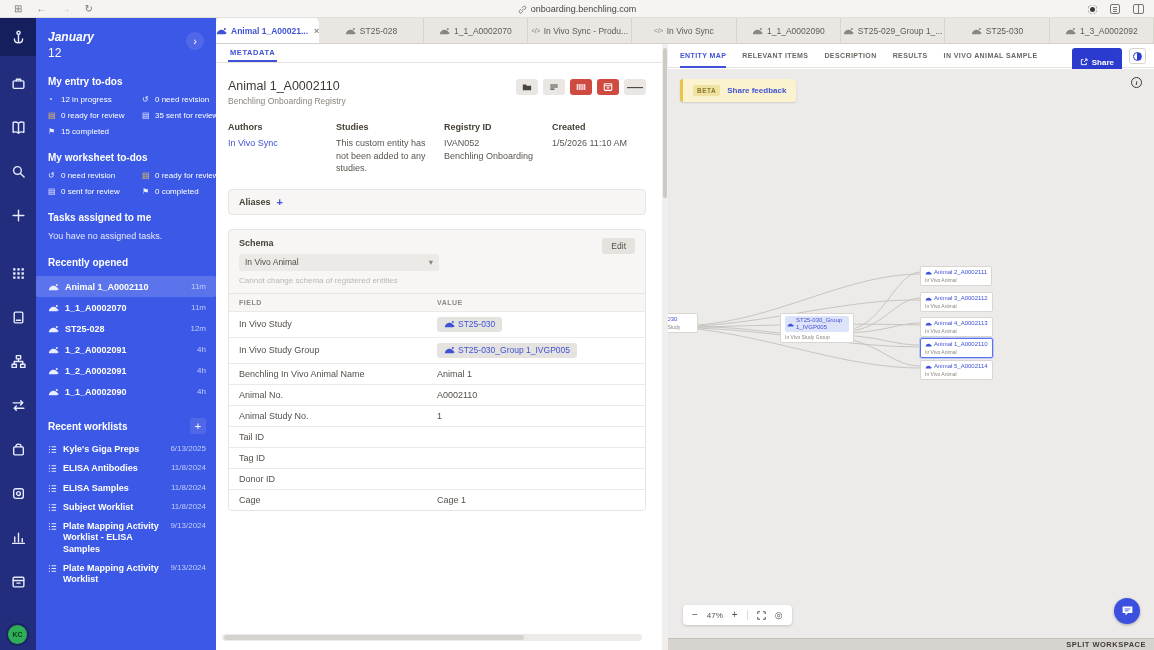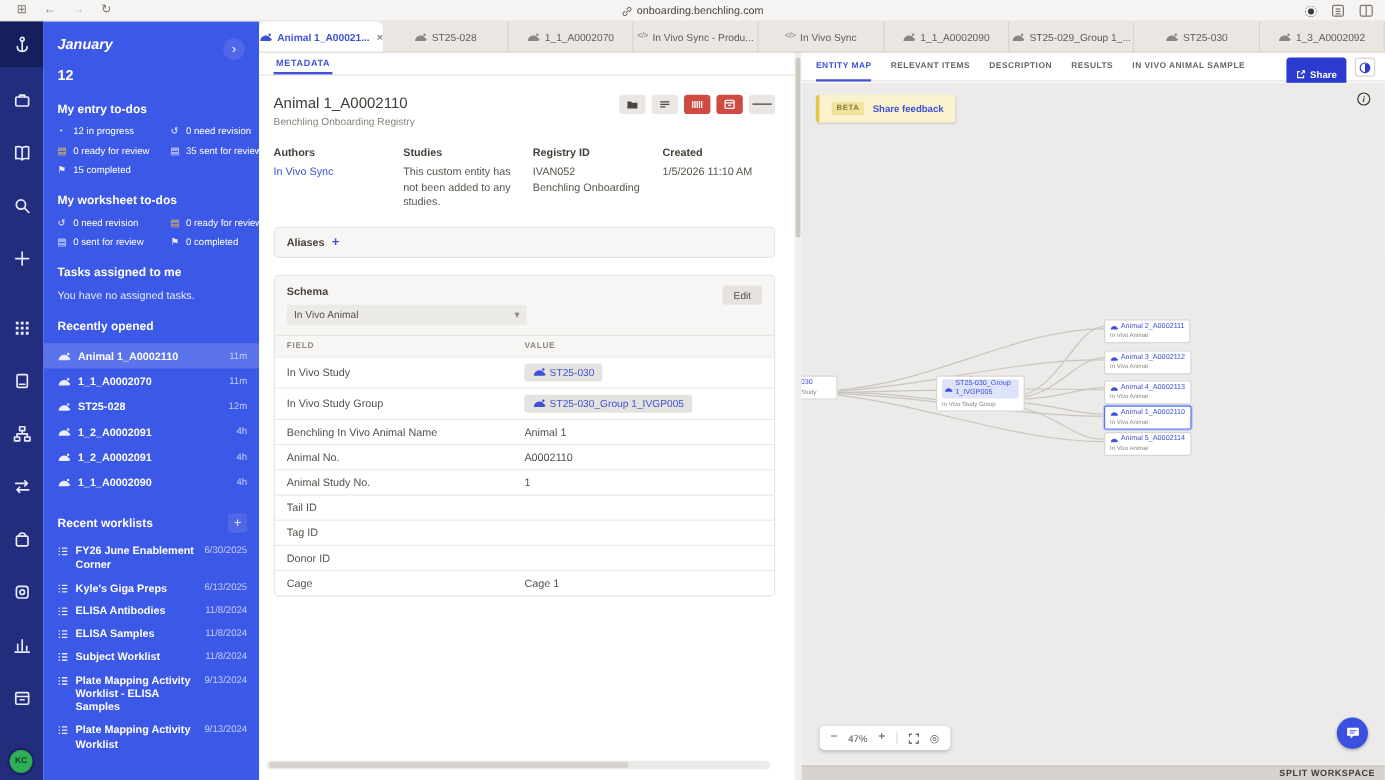--- a/index.html
+++ b/index.html
@@ -30,21 +30,21 @@
   .ri.sel { background:#161f5e; height:38px; }
   .ri.gap { margin-top:10px; }
   #avatar { left:6px; top:623px; width:23px; height:23px; border-radius:50%; background:#2fae57;
     color:#0c3c1d; font-size:7px; font-weight:bold; display:flex; align-items:center; justify-content:center;
     border:2px solid #1b2466; cursor:pointer; z-index:30; }
 
   
   #sidebar { left:36px; top:18px; width:180px; height:632px; background:#3c58e6; color:#fff;
     overflow:hidden; padding:12px 10px 0 12px; }
   .sb-month { font-size:12px; font-weight:bold;font-style:italic; }
-  .sb-day { font-size:12px; font-weight:bold; margin-top:12px; }
+  .sb-day { font-size:12px; font-weight:normal; margin-top:2px; }
   #sb-next { position:absolute; right:12px; top:14px; width:18px; height:18px; border-radius:50%;
     background:#5068e8; display:flex; align-items:center; justify-content:center; font-size:11px;
     color:#fff; cursor:pointer; }
   .sb-title { font-size:10px; font-weight:bold; margin:16px 0 8px; }
   .stats-grid { display:grid; grid-template-columns:94px 1fr; row-gap:7px; }
   .stat { display:flex; align-items:center; gap:4px; font-size:8px; color:#fff; white-space:nowrap; }
   .sicon { width:9px; font-size:8px; line-height:1; color:#e9edfd; }
   .sicon[data-icon="clock"]::before{content:"◔";}
   .sicon[data-icon="undo"]::before{content:"↺";}
   .sicon[data-icon="doc"]::before{content:"▤";}
@@ -410,27 +410,20 @@
       </div>
 
   </div>
 
   <div class="wl-head">
     <span class="sb-title" style="margin:0">Recent worklists</span>
     <span class="wl-plus">+</span>
   </div>
   <div>
 
-      <div class="wl-item">
-        <svg viewBox="0 0 10 10" fill="none">
-          <path d="M1 2h1.2M4 2h5M1 5h1.2M4 5h5M1 8h1.2M4 8h5"></path>
-        </svg>
-        <span class="wl-name">FY26 June Enablement Corner</span>
-        <span class="wl-date">6/30/2025</span>
-      </div>
 
       <div class="wl-item">
         <svg viewBox="0 0 10 10" fill="none">
           <path d="M1 2h1.2M4 2h5M1 5h1.2M4 5h5M1 8h1.2M4 8h5"></path>
         </svg>
         <span class="wl-name">Kyle's Giga Preps</span>
         <span class="wl-date">6/13/2025</span>
       </div>
 
       <div class="wl-item">
@@ -642,20 +635,21 @@
     </div>
 
     <div class="schema-card">
       <div class="schema-top">
         <div class="flabel" style="margin:0">Schema</div>
         <span class="edit-btn">Edit</span>
         <div class="schema-select">
           <span>In Vivo Animal</span>
           <span style="color:#8d8880">▾</span>
         </div>
+        <div class="schema-note">Cannot change schema of registered entities</div>
       </div>
       <div class="tbl-head">
         <span class="c1">FIELD</span>
         <span>VALUE</span>
       </div>
       <div>
 
           <div class="frow">
             <span class="c1">In Vivo Study</span>
             <span class="vwrap chip">

